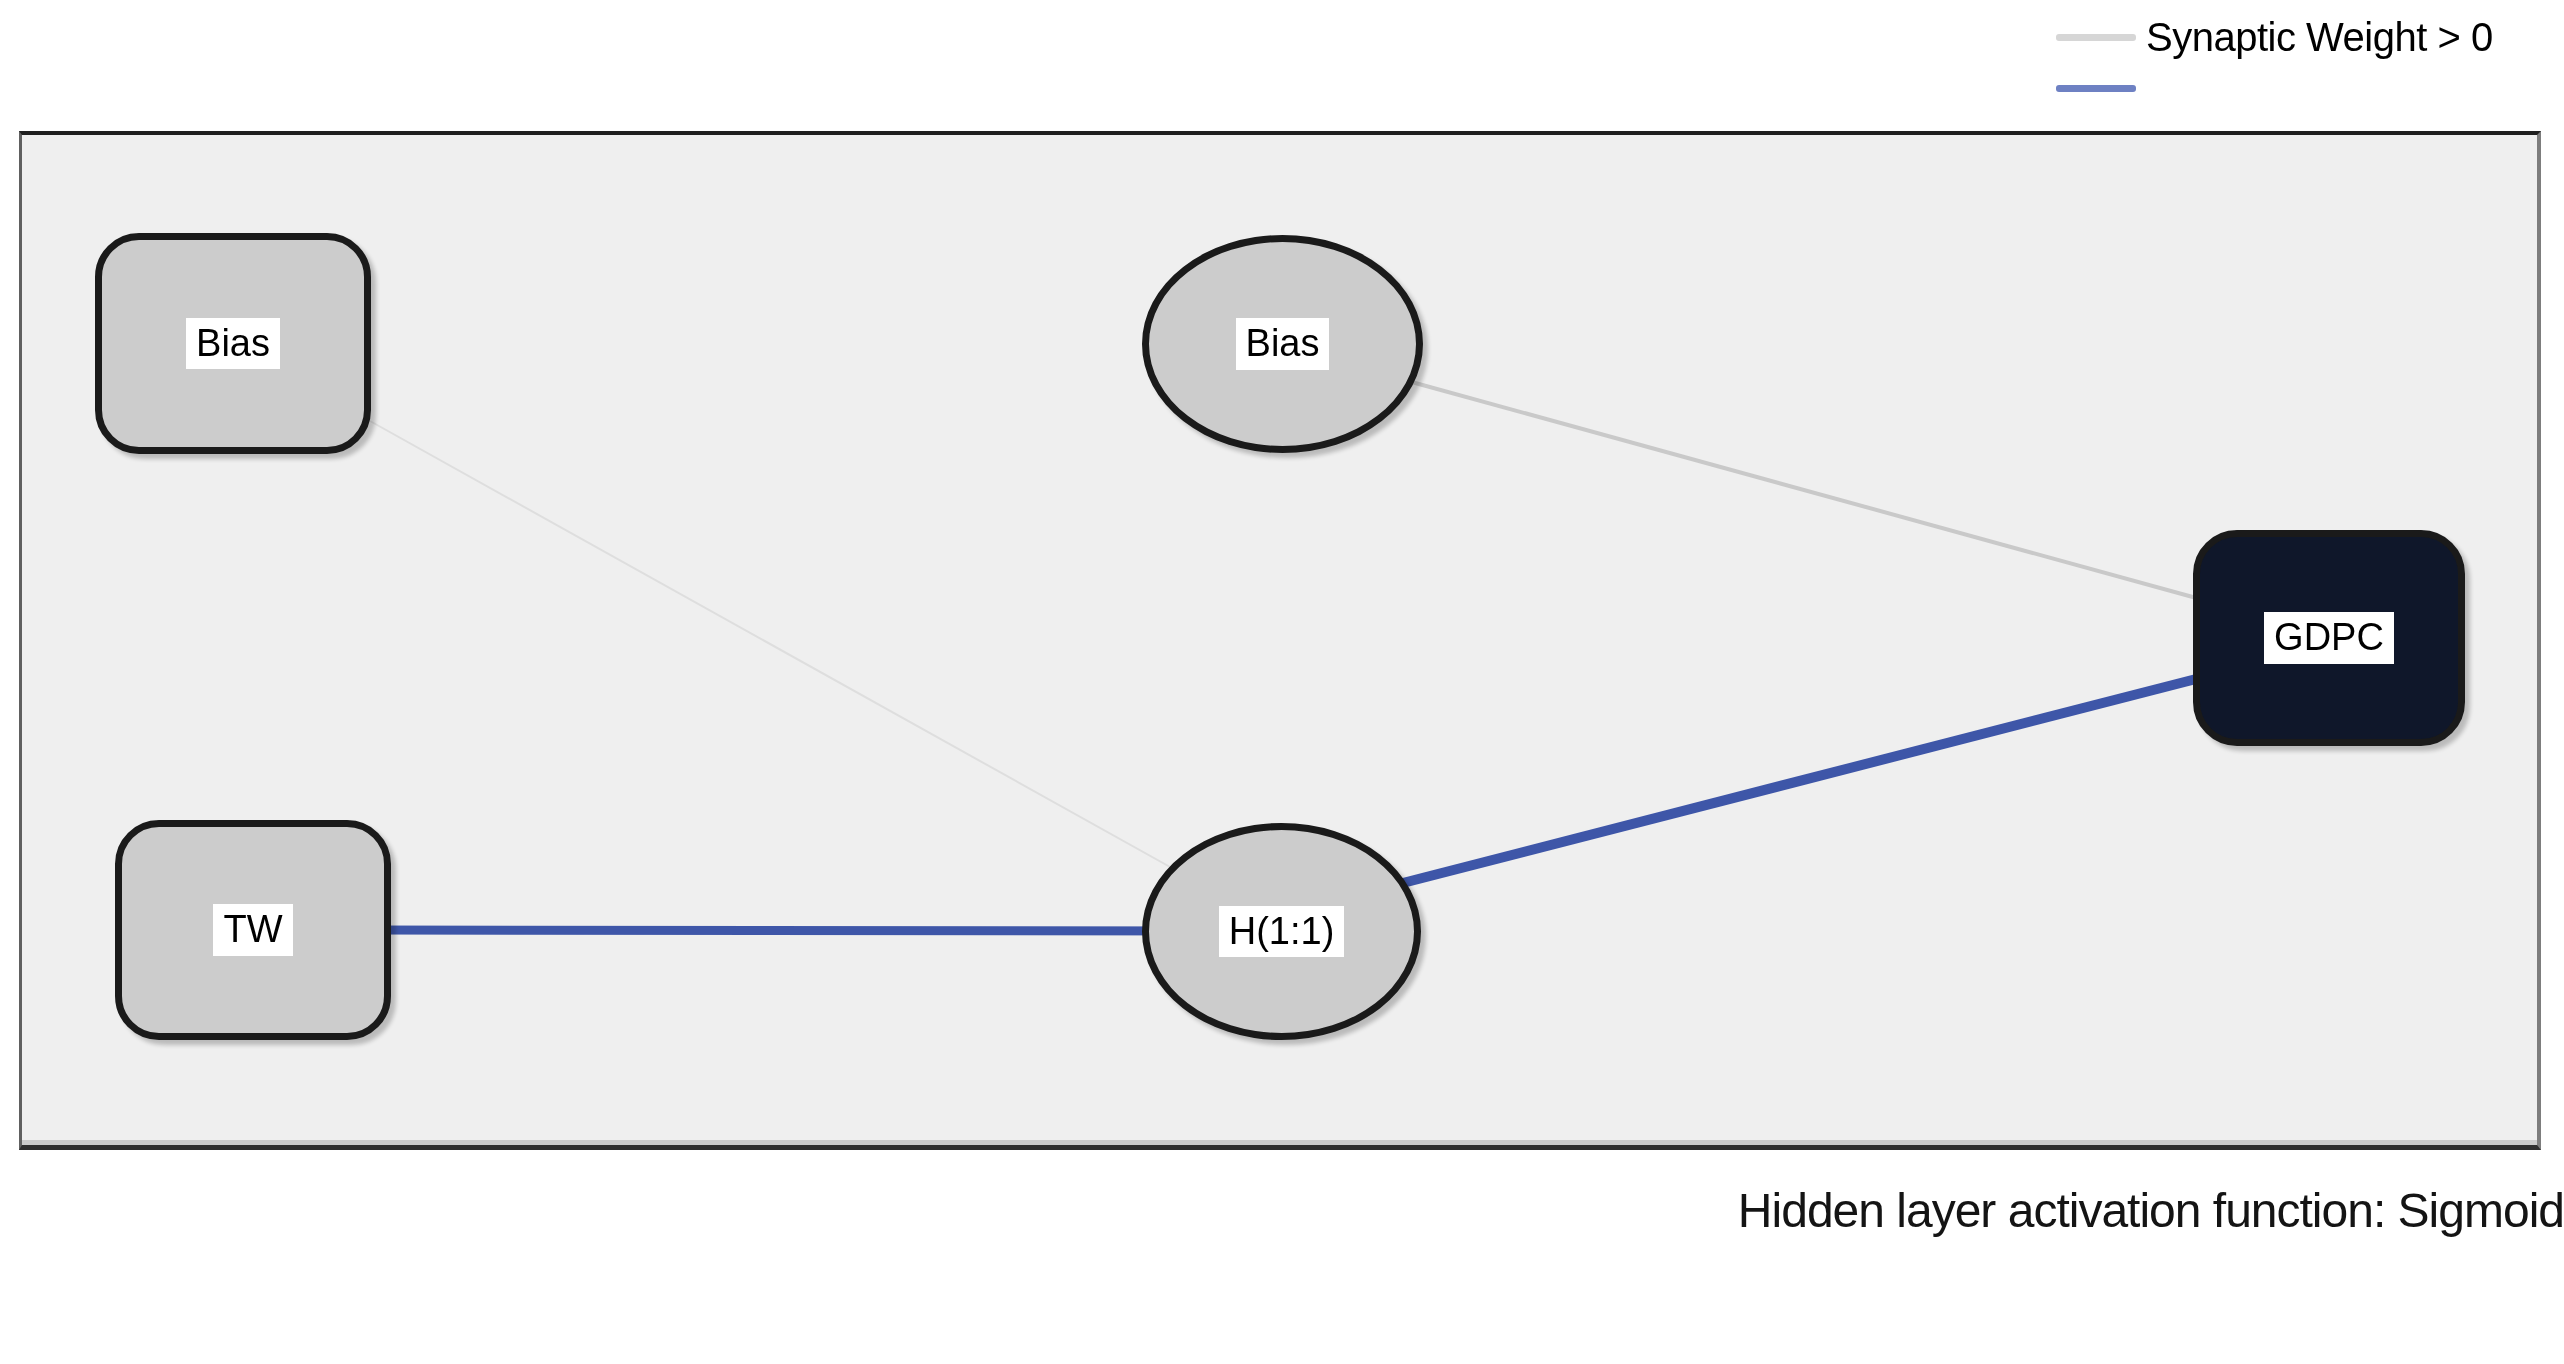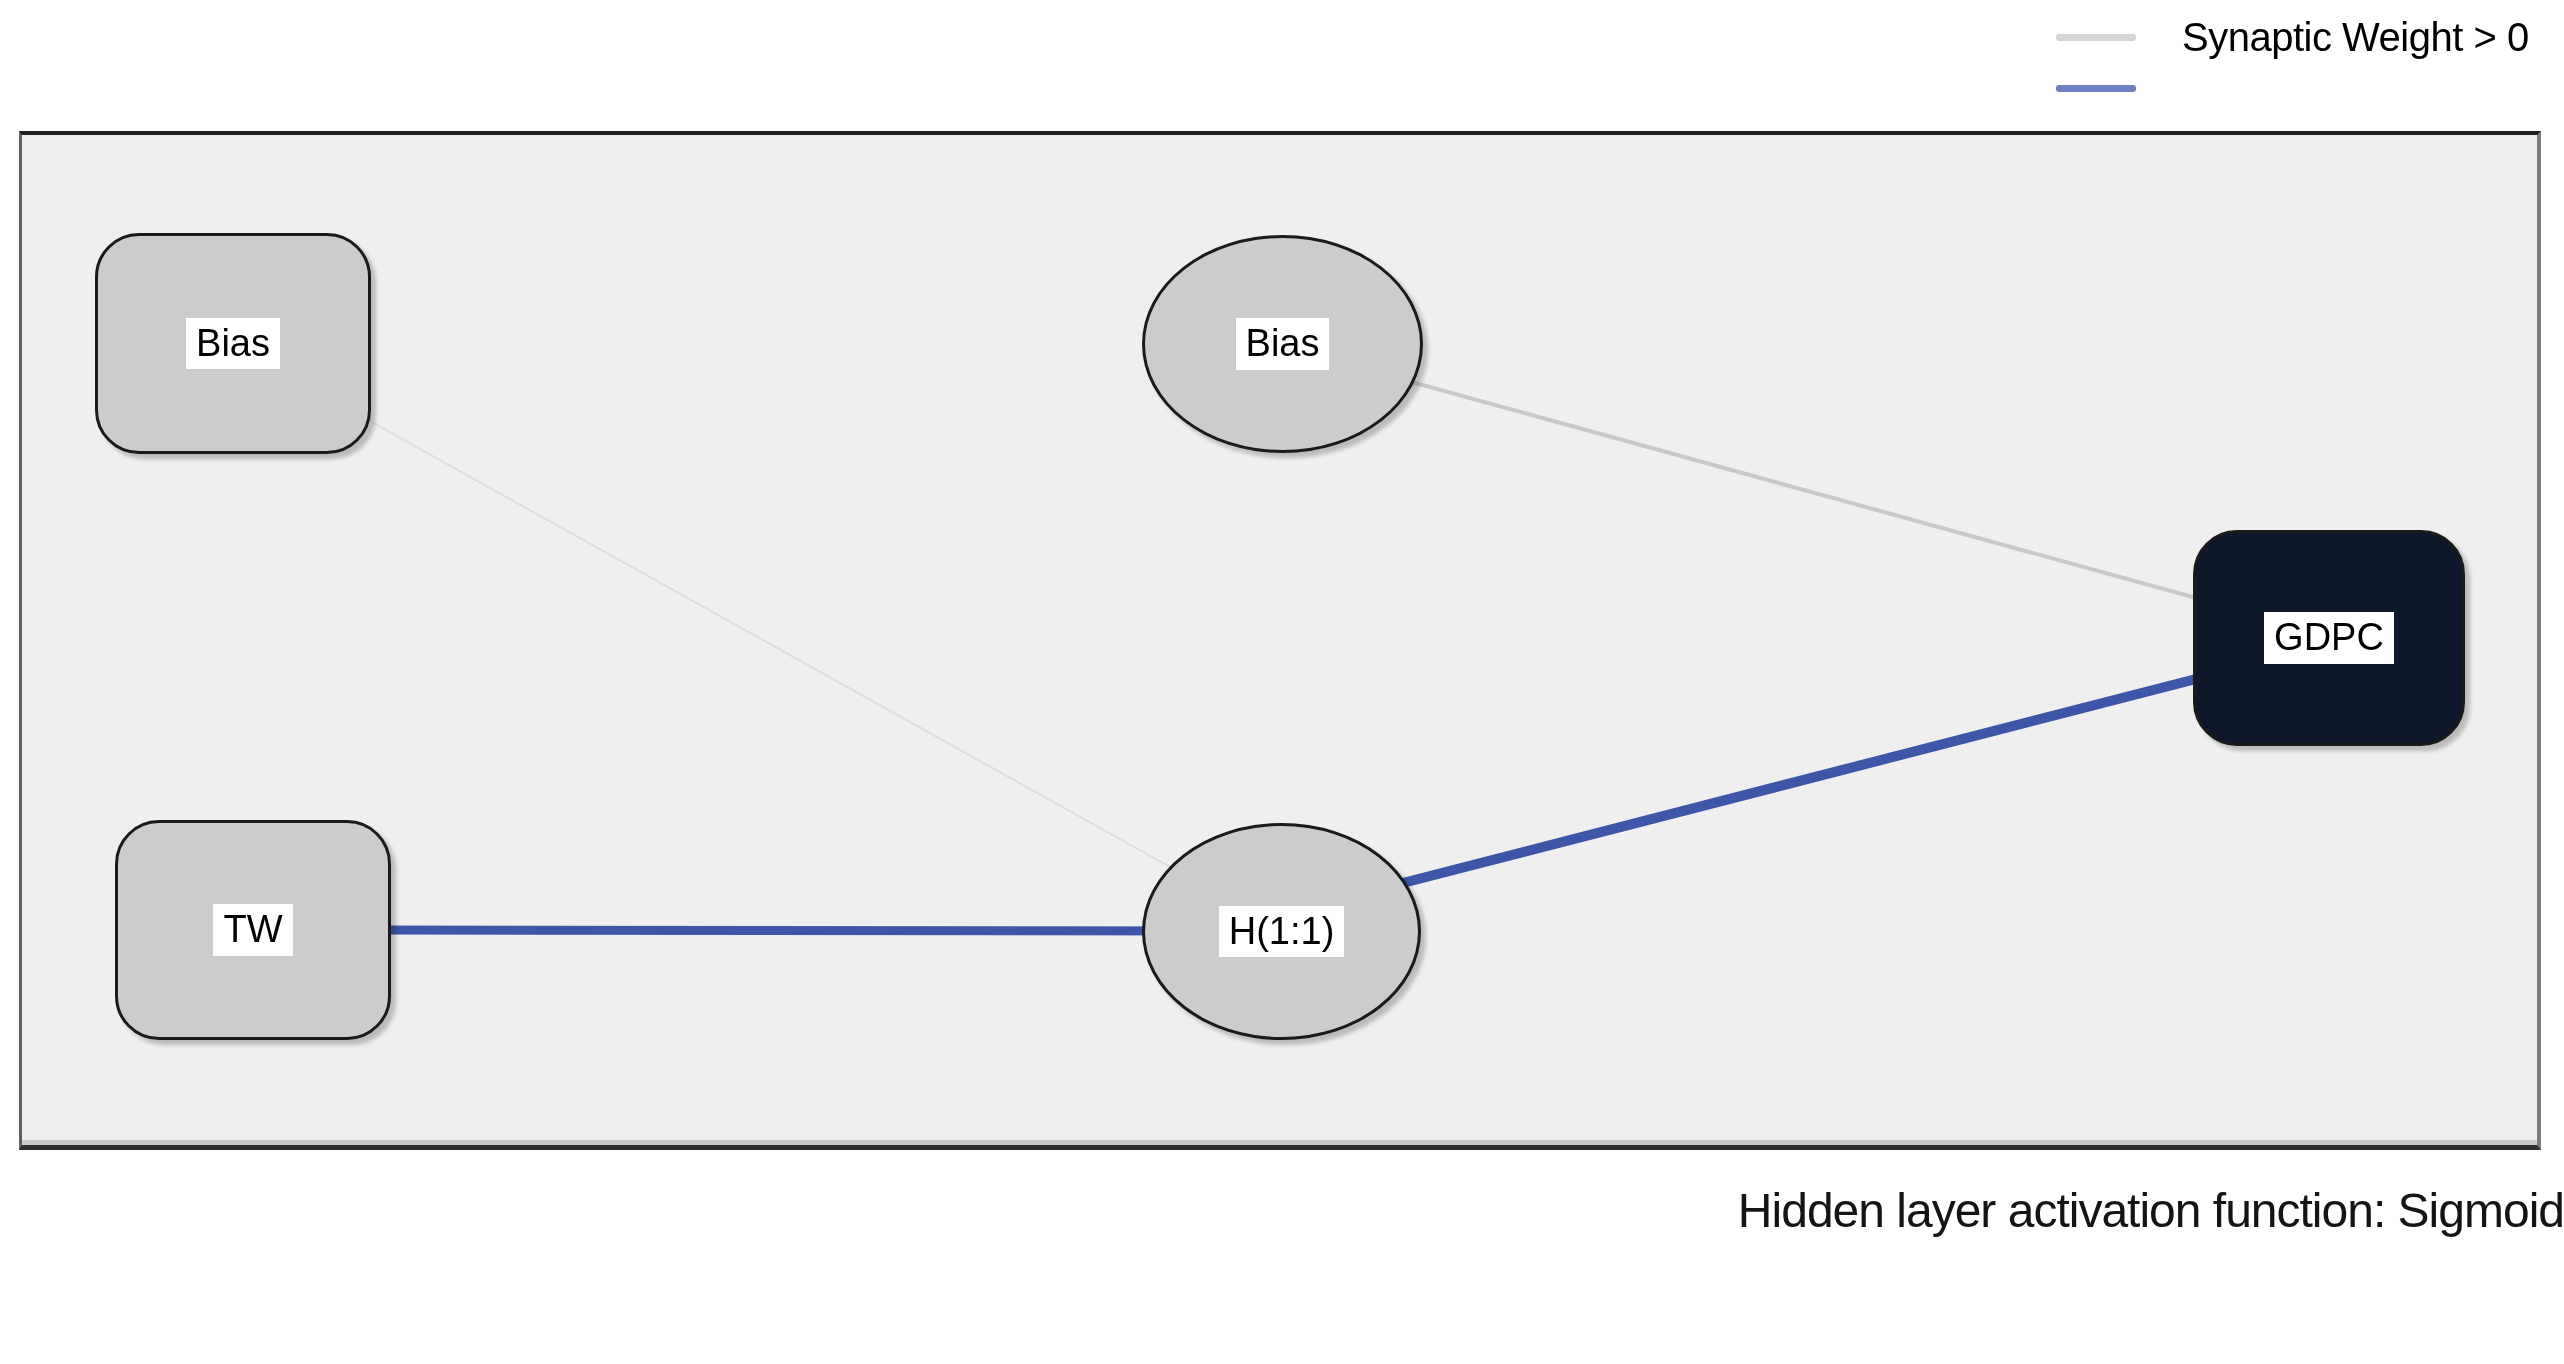--- a/index.html
+++ b/index.html
@@ -21,21 +21,20 @@
     position: absolute;
     top: 13px;
     left: 2056px;
     z-index: 5;
   }
   .legend-row {
     display: flex;
     align-items: center;
     height: 48px;
     margin-bottom: 3px;
-    gap: 36px;
   }
   .legend-line {
     display: inline-block;
     width: 80px;
     height: 7px;
     border-radius: 3px;
     margin-right: 10px;
     flex: 0 0 auto;
   }
   .legend-label {
@@ -70,21 +69,21 @@
     height: 1364px;
     z-index: 2;
     pointer-events: none;
   }
 
   
   .node {
     position: absolute;
     box-sizing: border-box;
     background: #cccccc;
-    border: 3px solid #c2410c;
+    border: 7px solid #c2410c;
     display: flex;
     align-items: center;
     justify-content: center;
     z-index: 3;
     box-shadow: 5px 5px 4px rgba(0, 0, 0, 0.22);
   }
   .node.rounded-rect { border-radius: 44px; }
   .node.ellipse      { border-radius: 50%; }
   .node-label {
     background: #ffffff;

